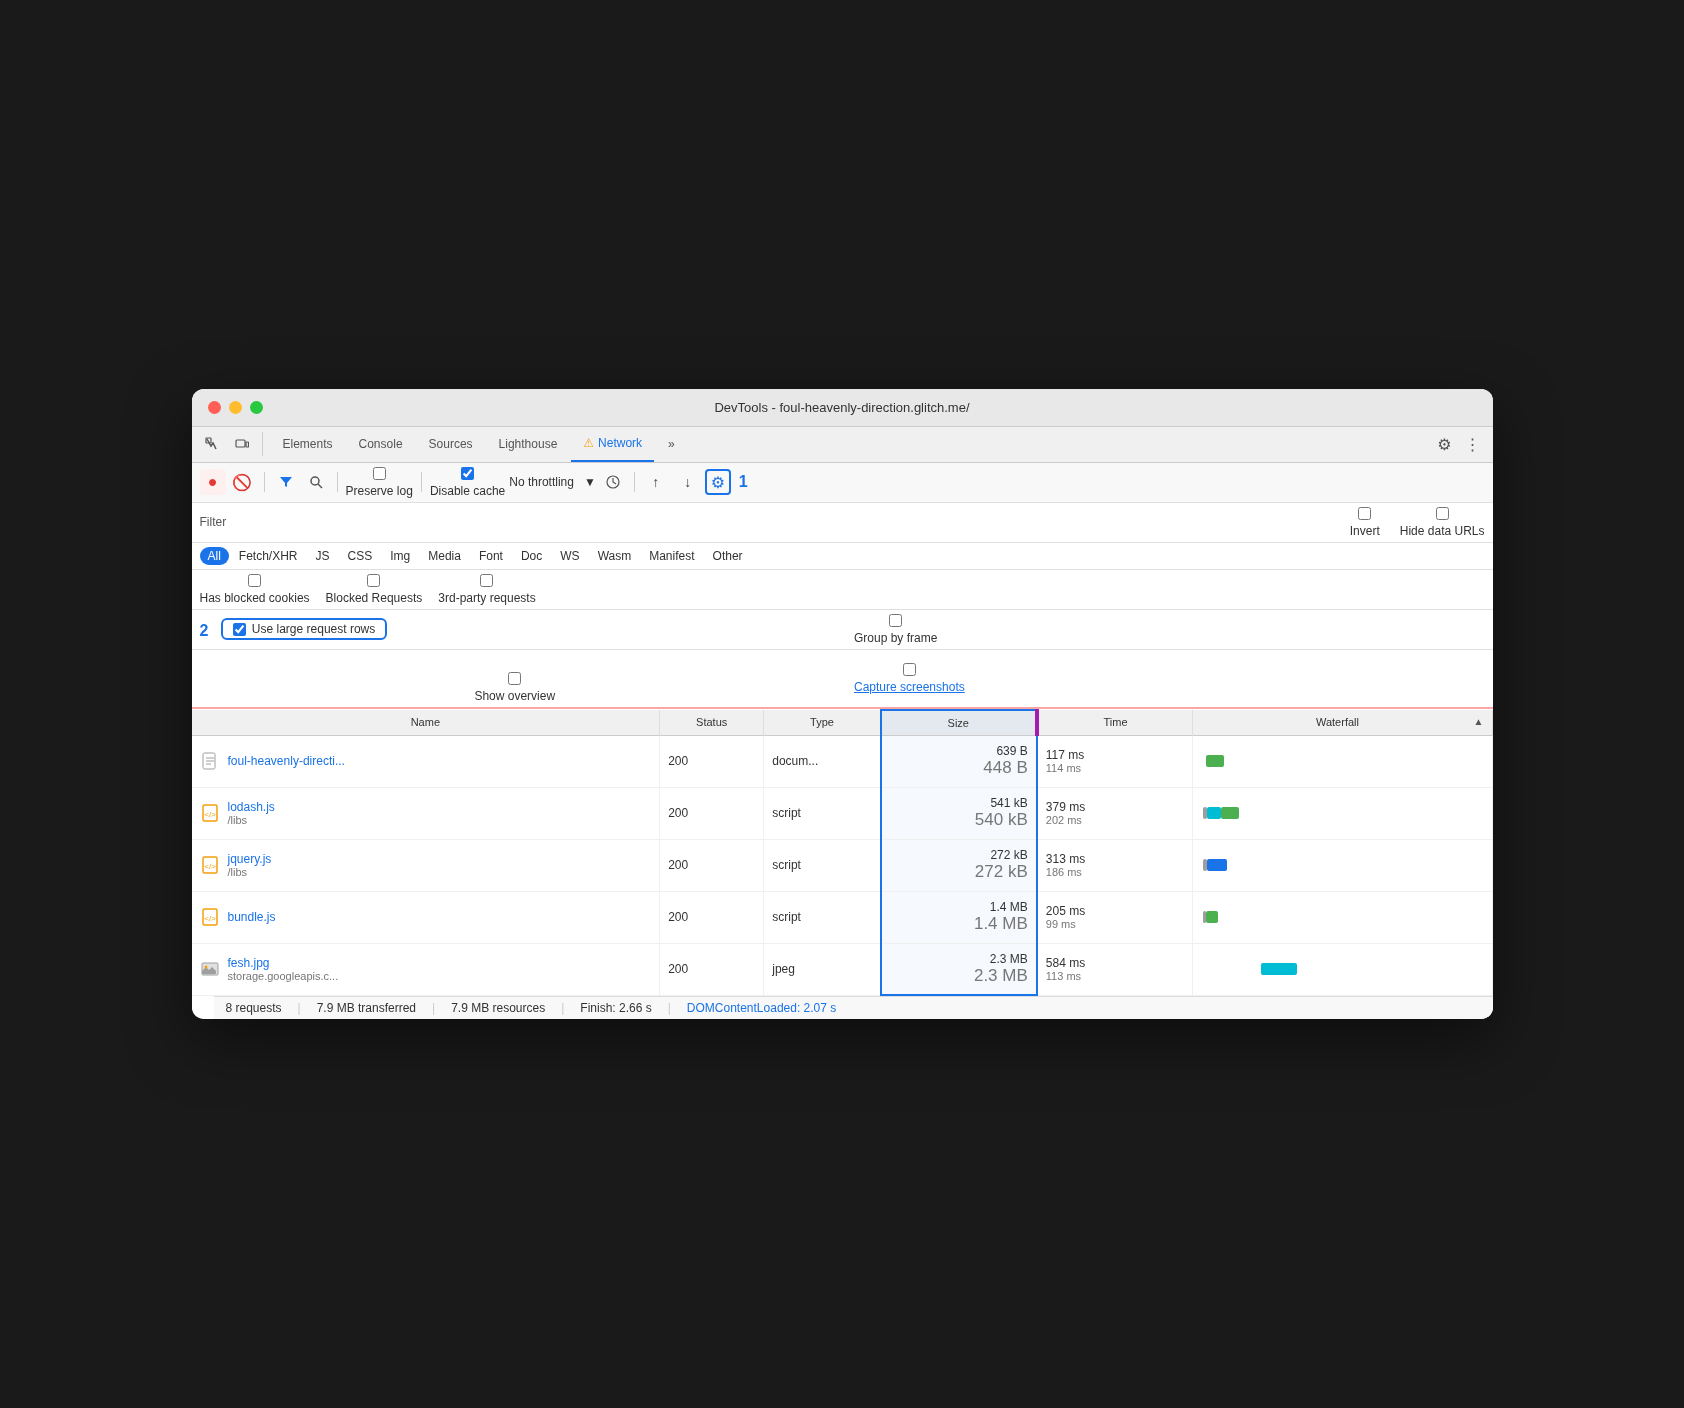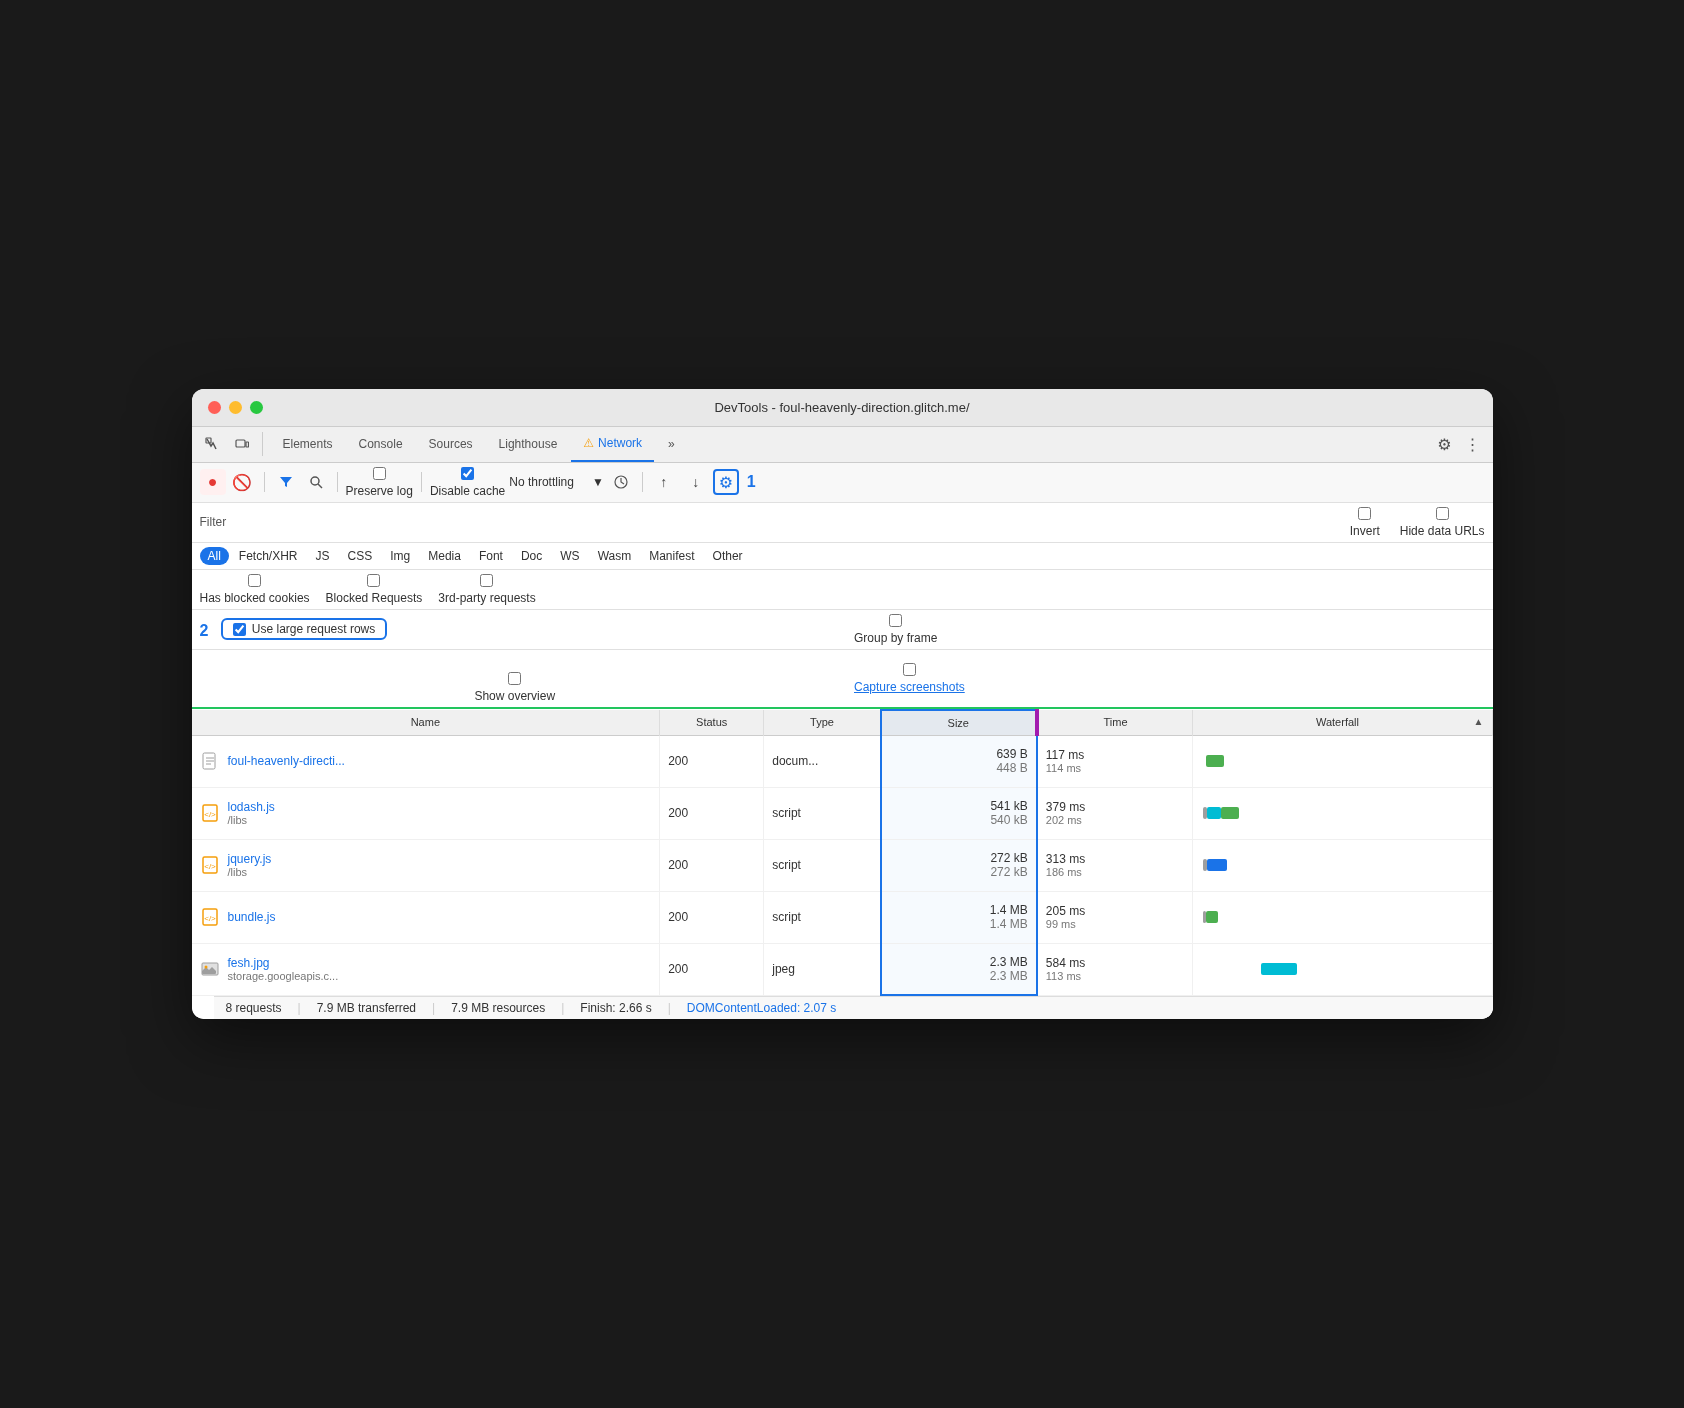--- a/index.html
+++ b/index.html
@@ -155,21 +155,21 @@
       gap: 4px;
       font-size: 12px;
       color: #333;
       cursor: pointer;
       flex-direction: column;
     }
     .checkbox-label input { cursor: pointer; }
     .throttling-area {
       display: flex;
       align-items: center;
-      gap: 18px;
+      gap: 10px;
       font-size: 12px;
       color: #333;
     }
     .upload-download {
       display: flex;
       gap: 6px;
     }
     .anno-number {
       color: #1a73e8;
       font-size: 16px;
@@ -309,21 +309,21 @@
       color: #777;
     }
     .size-cell {
       display: flex;
       flex-direction: column;
       align-items: flex-end;
       font-size: 12px;
       color: #333;
     }
     .size-main { }
-    .size-sub { color: #777; font-size: 12px; }
+    .size-sub { color: #777; font-size: 17px; }
     .time-cell {
       display: flex;
       flex-direction: column;
       font-size: 12px;
     }
     .time-main { }
     .time-sub { color: #777; font-size: 11px; }
     .waterfall-cell {
       position: relative;
       padding: 0 8px;
@@ -517,21 +517,21 @@
         </span>
       </div>
       <div class="settings-row-right">
         <label class="checkbox-label">
           <input type="checkbox" class="cb" style="">
           <span>Group by frame</span>
         </label>
       </div>
     </div>
 
-    <div class="settings-row" style="border-bottom: 2px solid #22c55e;">
+    <div class="settings-row" style="border-bottom: 2px solid #fca5a5;">
       <div class="settings-row-left">
         <span style="display:inline-block; width: 30px;"></span>
         <label class="checkbox-label">
           <input type="checkbox" class="cb" style="">
           <span>Show overview</span>
         </label>
       </div>
       <div class="settings-row-right">
         <label class="checkbox-label">
           <input type="checkbox" class="cb" style="">

